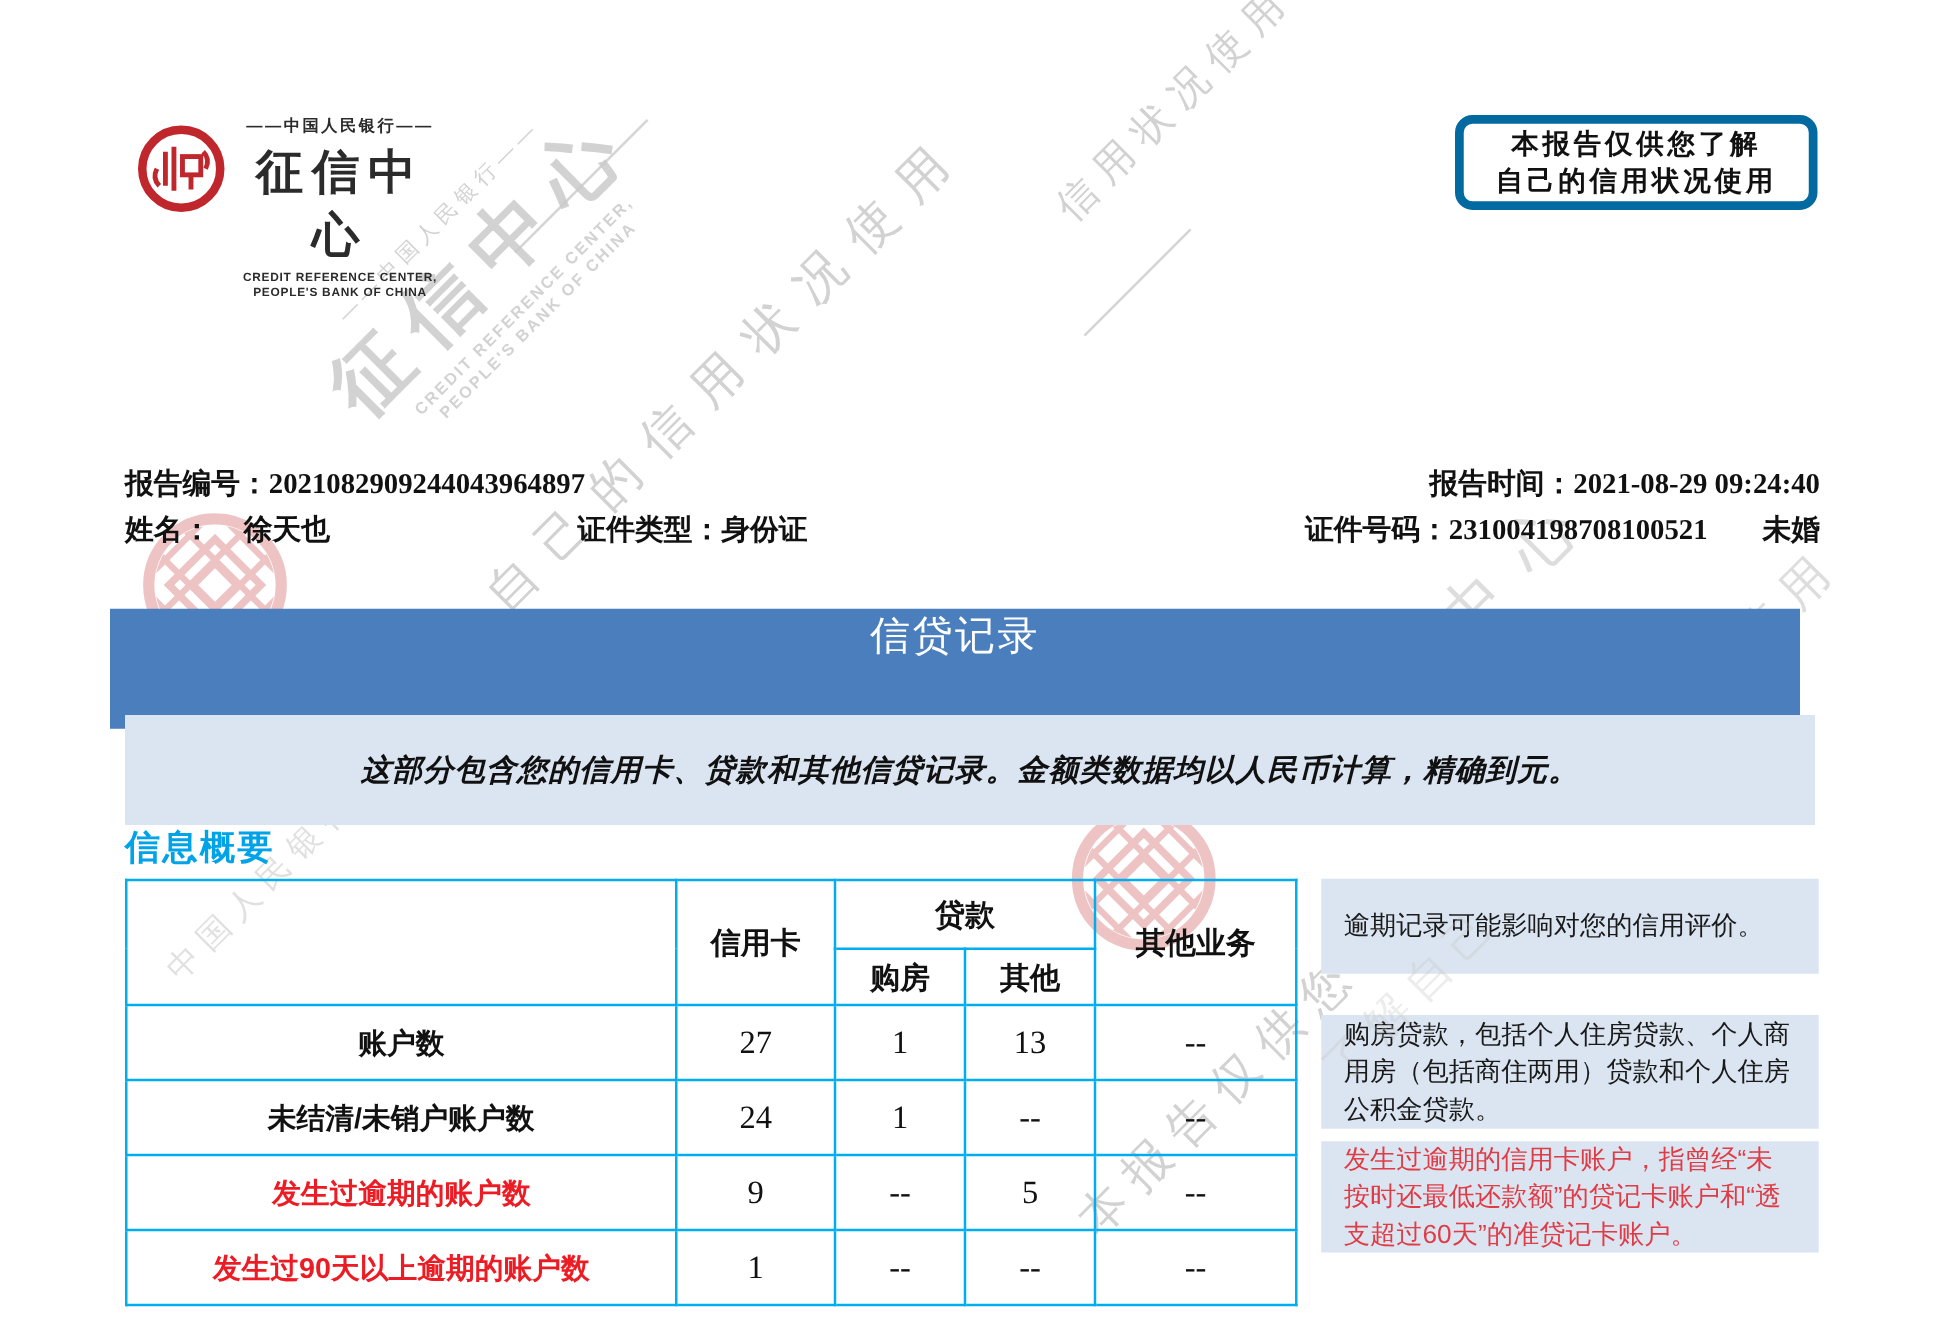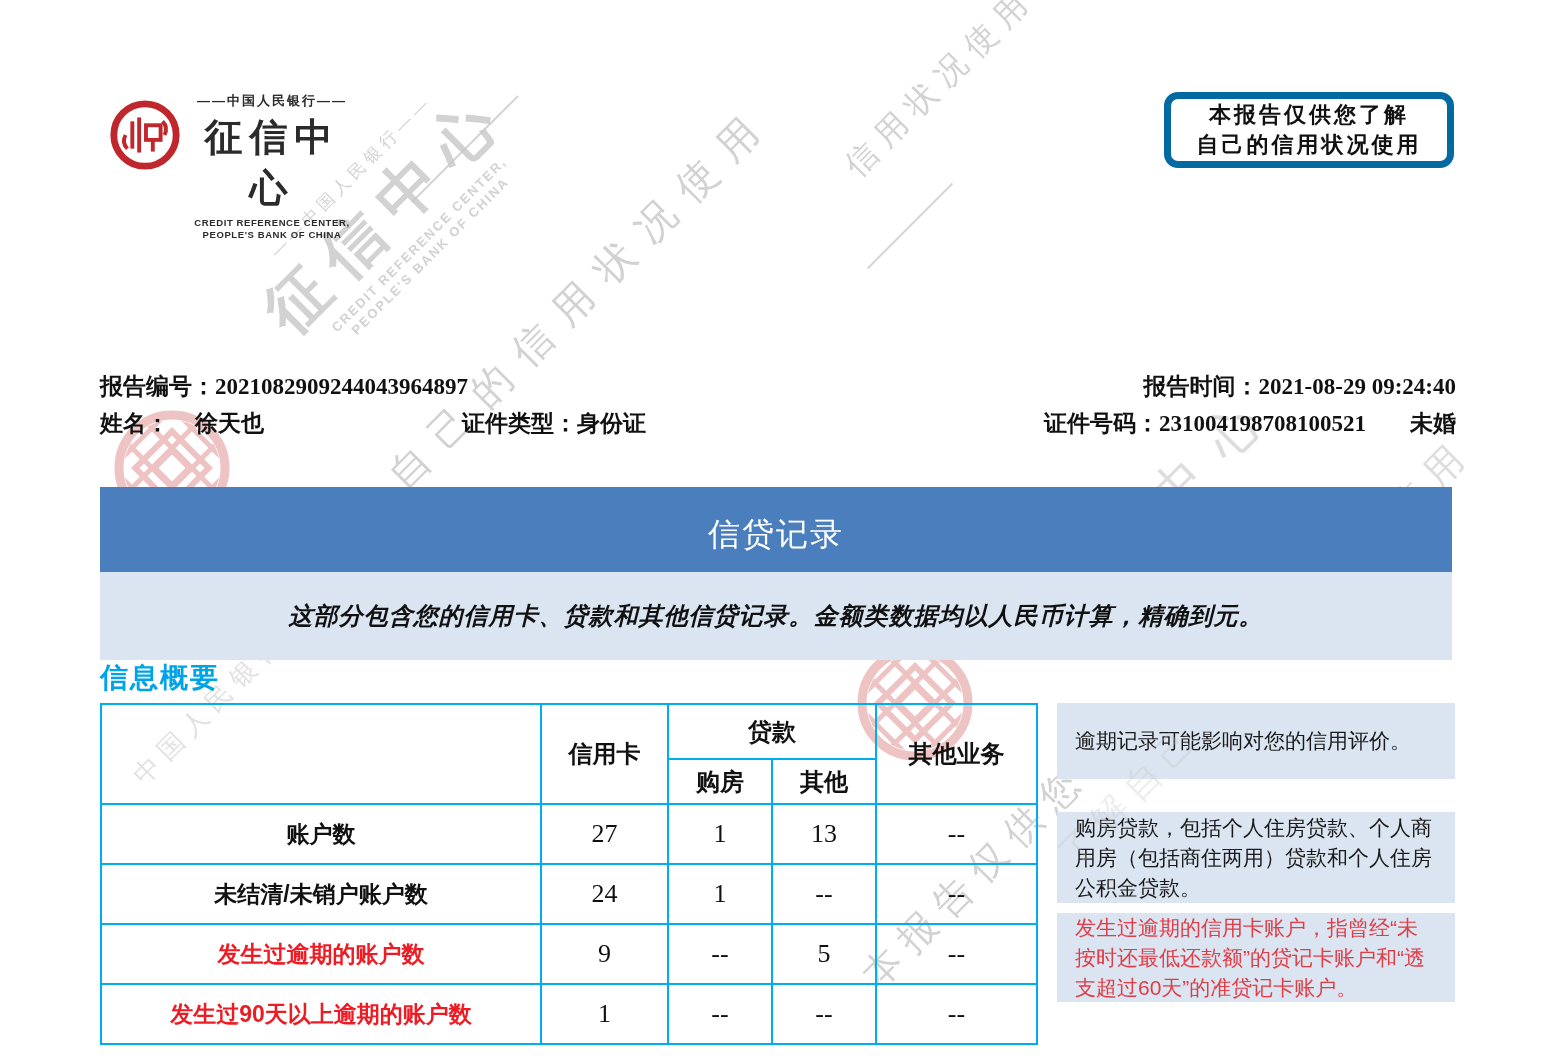--- a/index.html
+++ b/index.html
@@ -38,22 +38,22 @@
     font-size:37px;font-weight:700;letter-spacing:2px;z-index:2;}
   .info-row{position:absolute;left:100px;width:1356px;height:32px;font-size:23px;
     font-weight:700;z-index:2;}
   .r1{top:371px;} .r2{top:408px;}
   .fld-left{position:absolute;left:0;top:0;}
   .fld-mid{position:absolute;left:362px;top:0;}
   .fld-right{position:absolute;right:0;top:0;}
   .num{font-family:Liberation Serif, serif;text-align:center;}
   .gap-s{display:inline-block;width:26px;} .gap-l{display:inline-block;width:44px;}
   
-  .banner{position:absolute;left:100px;top:487px;width:1352px;height:96px;background:#4a7ebd;
-    z-index:2;display:flex;align-items:center;justify-content:center;}
+  .banner{position:absolute;left:88px;top:487px;width:1352px;height:96px;background:#4a7ebd;
+    z-index:2;display:flex;justify-content:center;}
   .banner span{color:#fff;font-size:32px;letter-spacing:2px;font-weight:500;}
   .band{position:absolute;left:100px;top:572px;width:1352px;height:88px;background:#dbe5f1;
     z-index:2;display:flex;align-items:center;justify-content:center;}
   .band span{font-size:24px;font-weight:700;font-style:italic;letter-spacing:1px;}
   
   .sum-head{position:absolute;left:100px;top:659px;font-size:28px;font-weight:700;
     color:#00a2e8;letter-spacing:2px;z-index:2;}
   table.sum{position:absolute;left:100px;top:703px;width:936px;border-collapse:collapse;
     table-layout:fixed;z-index:2;}
   table.sum td{border:2px solid #00aeef;text-align:center;vertical-align:middle;

